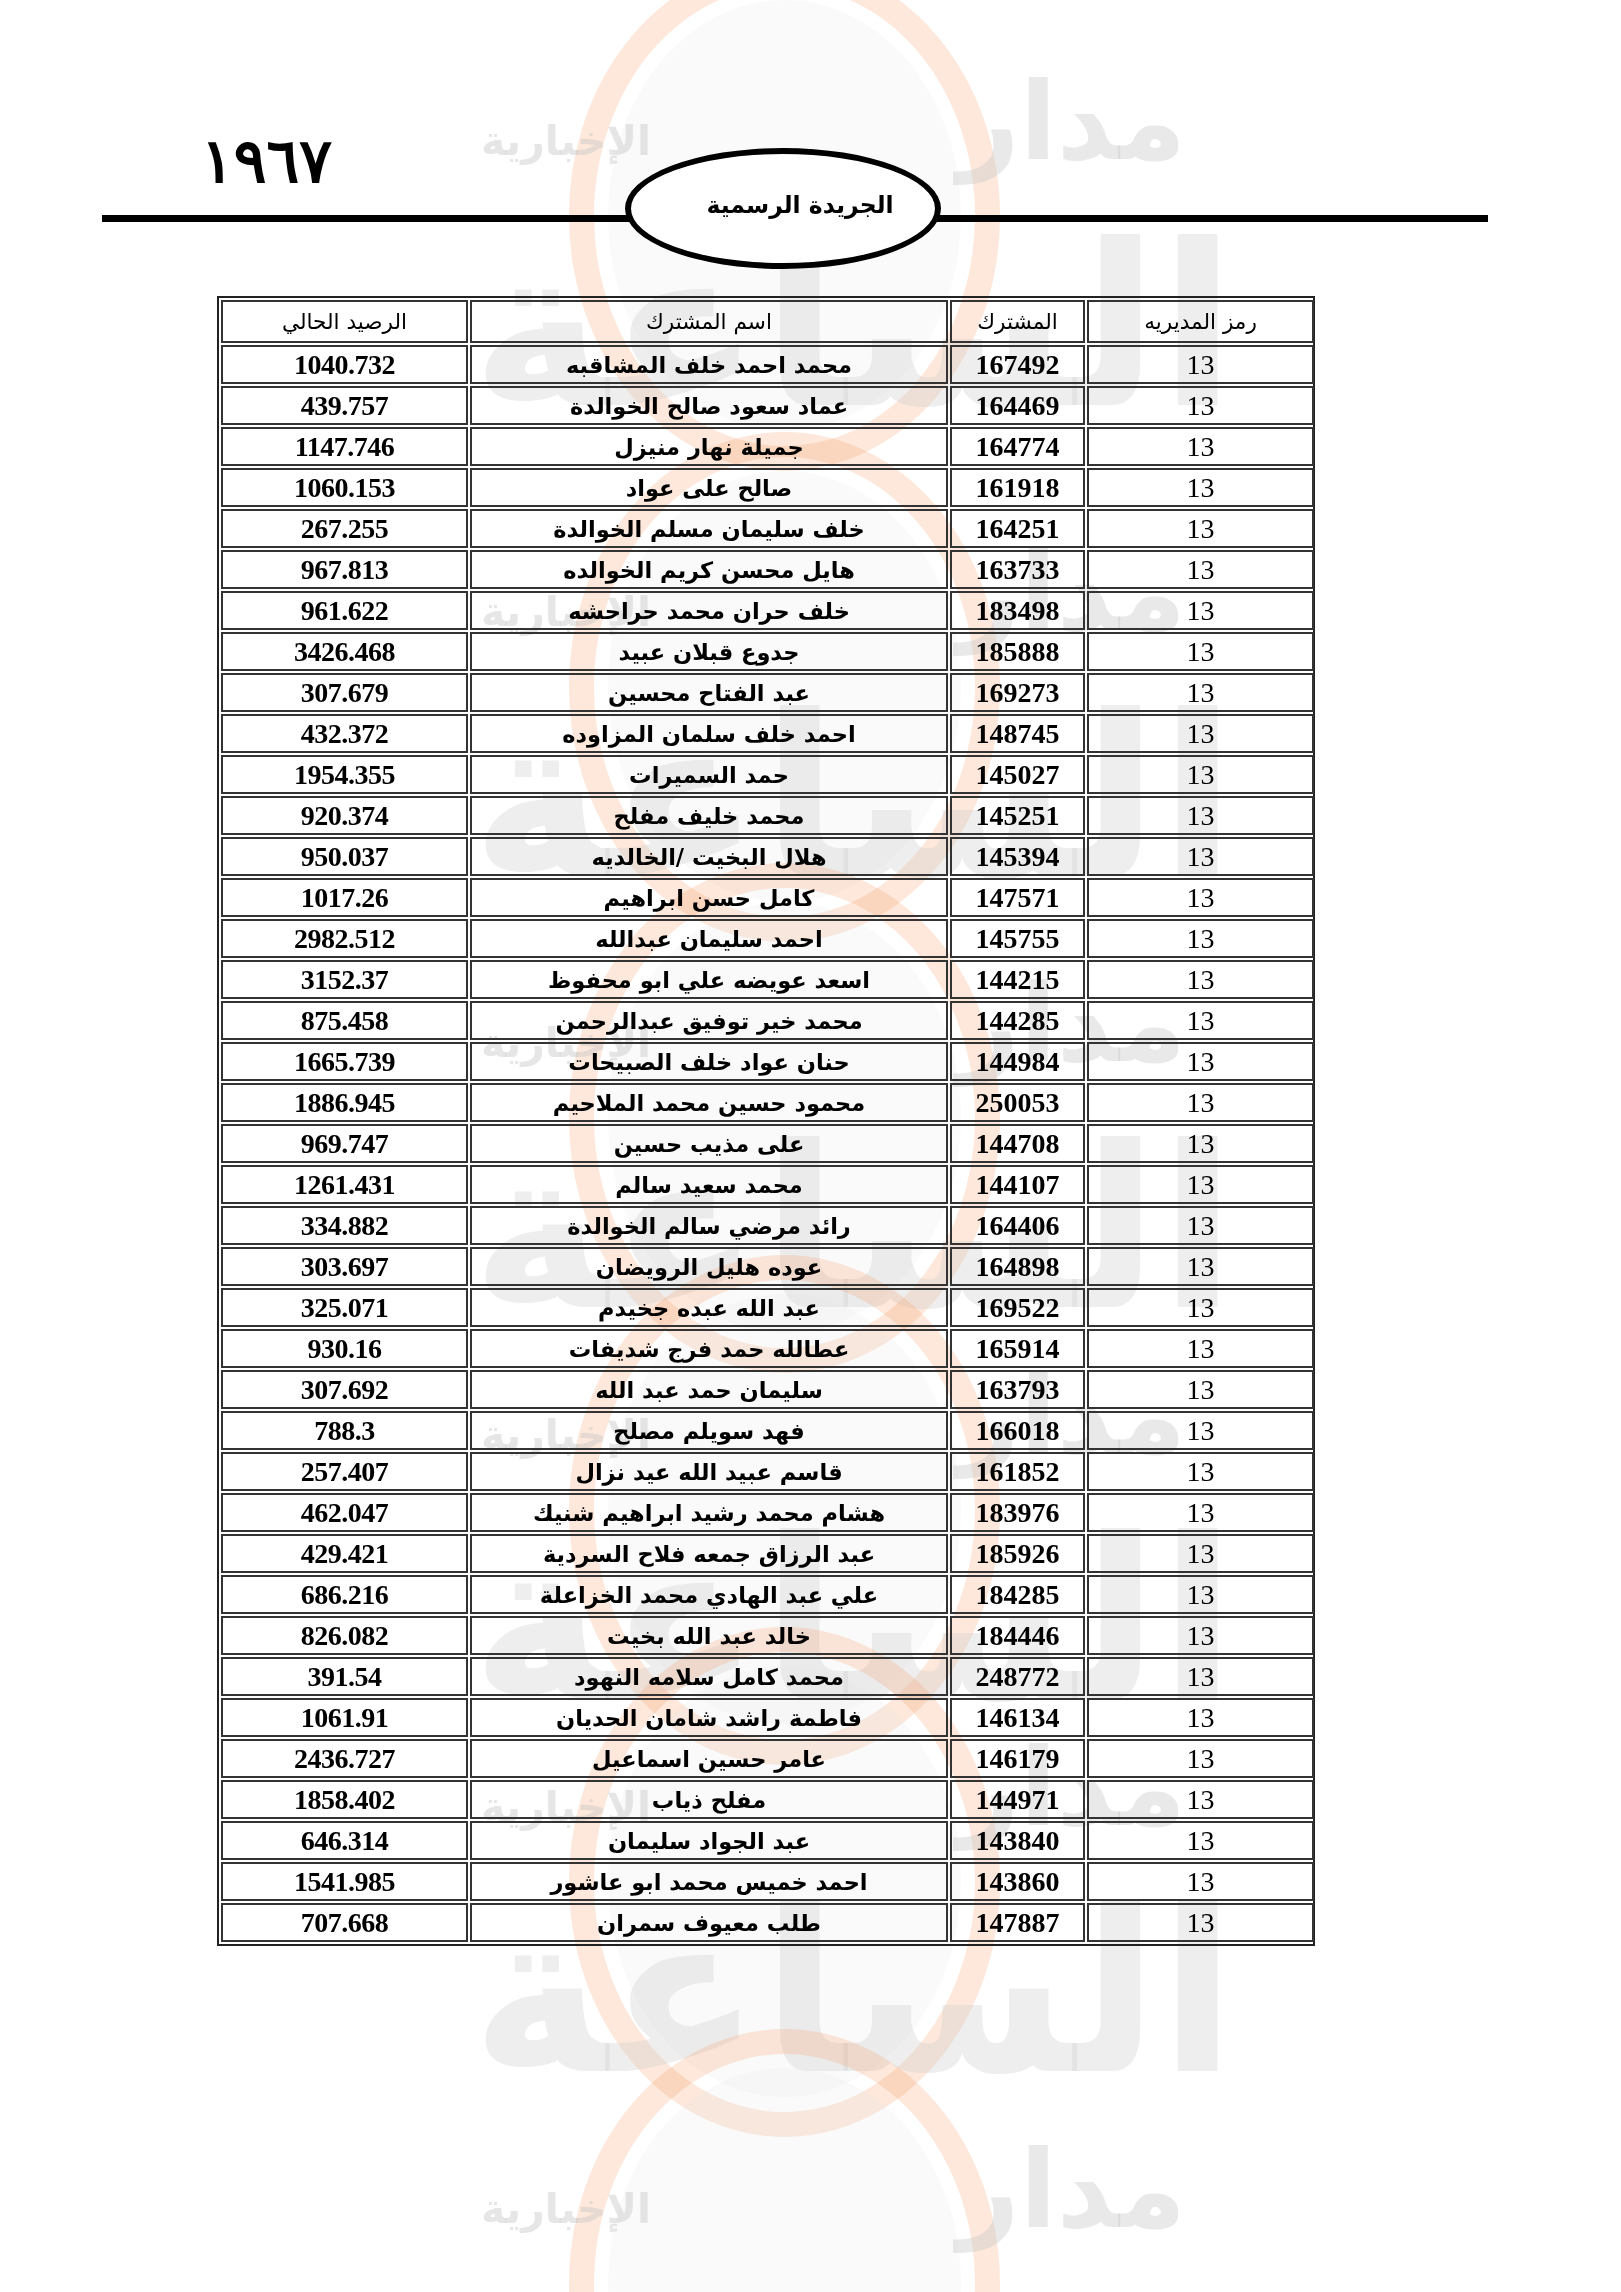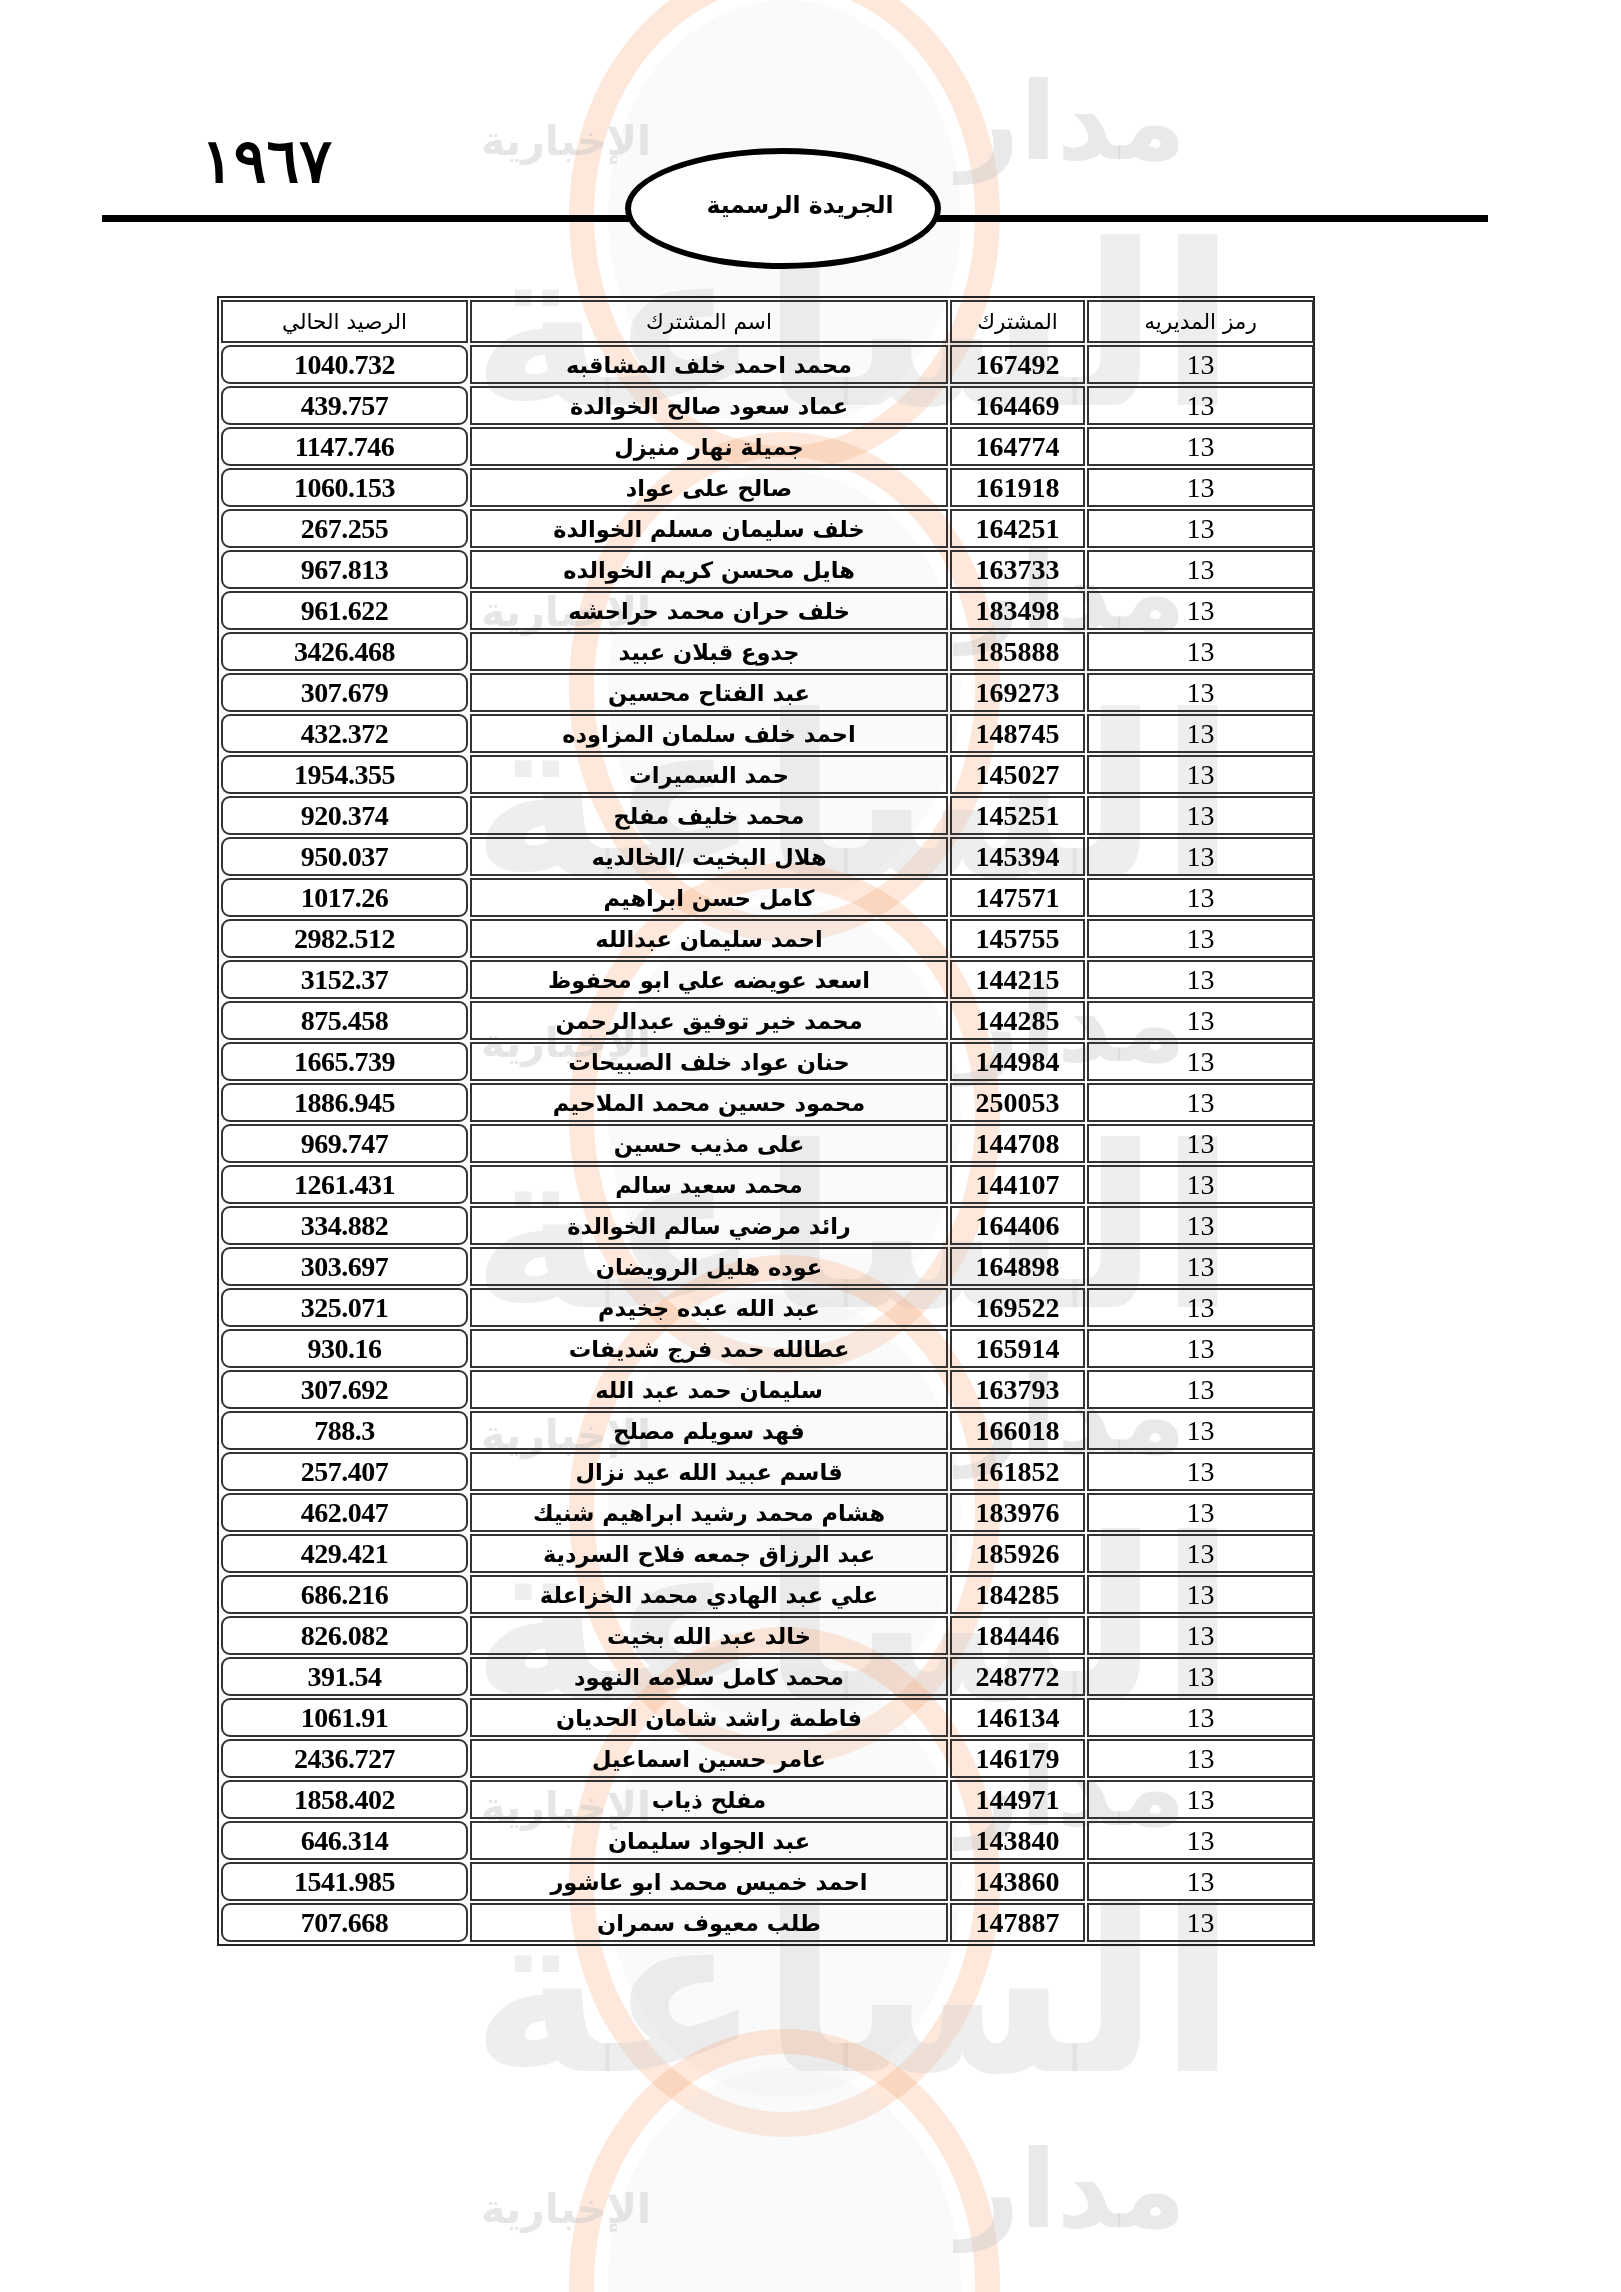--- a/index.html
+++ b/index.html
@@ -140,21 +140,20 @@
       font-family: "DejaVu Sans", sans-serif;
       font-size: 21.6px;
       font-weight: normal;
       height: 43px;
     }
     table.ledger td.num {
       font-family: "Liberation Serif", "DejaVu Serif", serif;
       font-size: 28px;
       font-weight: bold;
       letter-spacing: -0.5px;
-      border-radius: 9px;
     }
     table.ledger td.district,
     table.ledger td.subscriber {
       font-family: "Liberation Serif", "DejaVu Serif", serif;
       font-size: 28px;
     }
     table.ledger td.subscriber { font-weight: bold; }
     table.ledger td.name {
       font-family: "DejaVu Sans", sans-serif;
       font-size: 22.5px;

